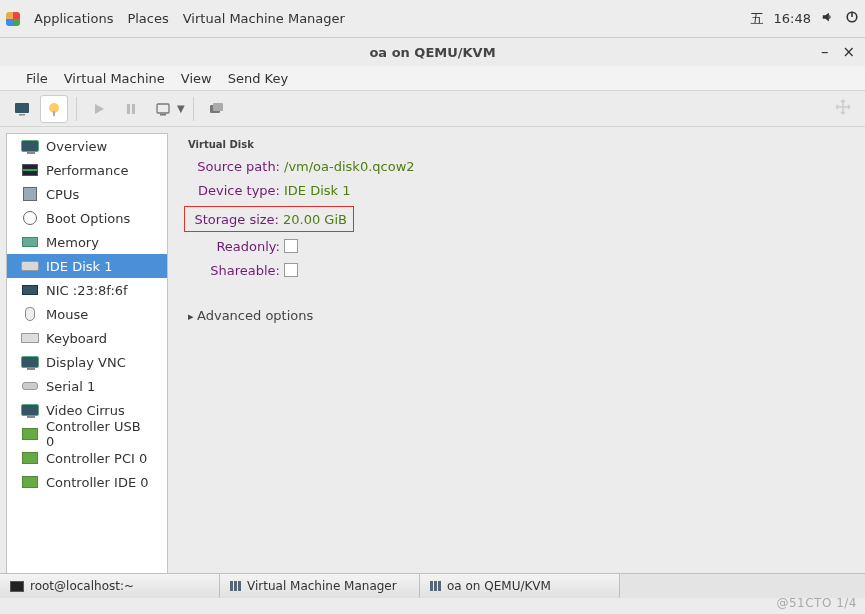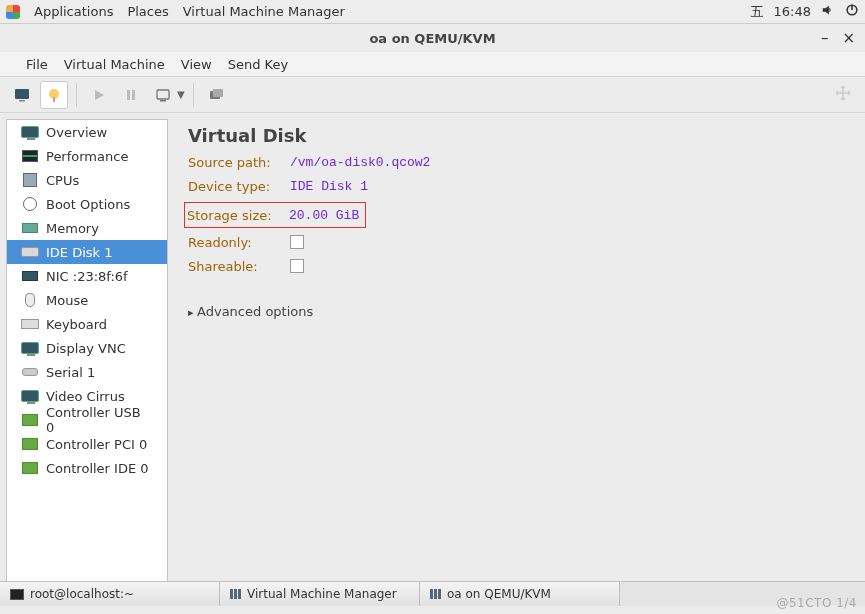--- a/index.html
+++ b/index.html
@@ -1,17 +1,17 @@
 <!DOCTYPE html>
 <html><head>
 <meta charset="utf-8">
 <style>
   * { box-sizing: border-box; }
   html, body { margin: 0; padding: 0; width: 865px; height: 614px; font-family: "DejaVu Sans", "Cantarell", sans-serif; font-size: 13px; color: #333; background: #ececec; overflow: hidden; }
-  .topbar { height: 24px; background: #ededed; border-bottom: 1px solid #ccc; display: flex; align-items: center; padding: 0 6px; gap: 12px; }
+  .topbar { height: 38px; background: #ededed; border-bottom: 1px solid #ccc; display: flex; align-items: center; padding: 0 6px; gap: 12px; }
   .topbar .left { display: flex; gap: 14px; align-items: center; }
   .topbar .spacer { flex: 1; }
   .topbar .right { display: flex; gap: 10px; align-items: center; }
   .app-icon { width: 14px; height: 14px; background: conic-gradient(#e44 0 25%, #4a4 25% 50%, #48e 50% 75%, #ea4 75% 100%); border-radius: 3px; }
   .titlebar { height: 28px; display: flex; align-items: center; justify-content: center; position: relative; background: #ececec; }
   .titlebar .title { font-weight: bold; color: #454545; }
   .titlebar .wctrls { position: absolute; right: 10px; display: flex; gap: 14px; color: #333; font-size: 15px; }
   .menubar { height: 25px; background: #f3f3f3; border-bottom: 1px solid #d5d5d5; display: flex; align-items: center; gap: 16px; padding: 0 26px; }
   .toolbar { height: 36px; background: #ececec; border-bottom: 1px solid #d5d5d5; display: flex; align-items: center; gap: 4px; padding: 0 8px; position: relative; }
   .tbtn { width: 28px; height: 28px; display: flex; align-items: center; justify-content: center; border: 1px solid transparent; border-radius: 3px; color: #777; }
@@ -19,29 +19,29 @@
   .tbtn svg { width: 16px; height: 16px; }
   .tsep { width: 1px; height: 24px; background: #d0d0d0; margin: 0 4px; }
   .tarrow { font-size: 10px; color: #666; }
   .tmove { position: absolute; right: 12px; color: #bbb; }
   .content { display: flex; height: calc(100% - 24px - 28px - 25px - 36px - 25px); background: #ececec; padding: 6px; gap: 6px; }
   .sidebar { width: 162px; background: #fff; border: 1px solid #c4c4c4; overflow: hidden; }
   .sitem { display: flex; align-items: center; gap: 7px; padding: 3px 14px; height: 24px; }
   .sitem.selected { background: #4a90d9; color: #fff; }
   .sitem .sicon { width: 18px; height: 14px; display: flex; align-items: center; justify-content: center; }
   .details { flex: 1; padding: 6px 14px; }
-  .details h4 { margin: 0 0 6px 0; font-size: 18px; font-weight: bold; color: #444; }
+  .details h4 { margin: 0 0 6px 0; font-size: 10px; font-weight: bold; color: #444; }
   .prop-row { display: flex; margin: 4px 0; align-items: center; height: 20px; }
-  .prop-label { width: 92px; text-align: left; color: #a16207; margin-right: 10px; }
-  .prop-value { color: #6d28d9; font-family: Liberation Mono, monospace; }
+  .prop-label { width: 92px; text-align: right; color: #701a75; margin-right: 4px; }
+  .prop-value { color: #4d7c0f; }
   .highlight-box { border: 1.5px solid #e03030; display: inline-flex; padding: 2px 6px 2px 2px; margin-left: -4px; margin-top: 2px; }
   .chk { width: 14px; height: 14px; border: 1px solid #999; background: #fff; display: inline-block; }
   .adv { margin-top: 28px; color: #444; }
   .adv::before { content: "▸ "; font-size: 11px; }
-  .taskbar { position: absolute; bottom: 8px; left: 0; right: 0; height: 25px; background: #e4e4e4; border-top: 1px solid #c0c0c0; display: flex; align-items: stretch; }
+  .taskbar { position: absolute; bottom: 16px; left: 0; right: 0; height: 25px; background: #e4e4e4; border-top: 1px solid #c0c0c0; display: flex; align-items: stretch; }
   .task { display: flex; align-items: center; gap: 6px; padding: 0 10px; border-right: 1px solid #c0c0c0; min-width: 200px; font-size: 12px; background: linear-gradient(#f4f4f4,#e0e0e0); }
   .task.first { min-width: 220px; }
   .watermark { position: absolute; right: 8px; bottom: 4px; color: #aaa; font-size: 12px; letter-spacing: 0.5px; }
   .ic-monitor { width: 18px; height: 12px; border: 1.5px solid #5a7; background: #356; border-radius: 2px; position: relative; }
   .ic-monitor::after { content:""; position:absolute; bottom:-3px; left:5px; width:8px; height:2px; background:#888; }
   .ic-perf { width: 16px; height: 12px; background: linear-gradient(transparent 40%, #3a5 40% 60%, transparent 60%), #223; border:1px solid #555; }
   .ic-cpu { width:14px; height:14px; border:1px solid #666; background:#9ab; position:relative; }
   .ic-cpu::before,.ic-cpu::after{content:"";position:absolute;background:#666;}
   .ic-mem { width:16px; height:10px; background:#6a9; border:1px solid #486; }
   .ic-boot { width:14px; height:14px; border:1.5px solid #666; border-radius:50%; position:relative; }

